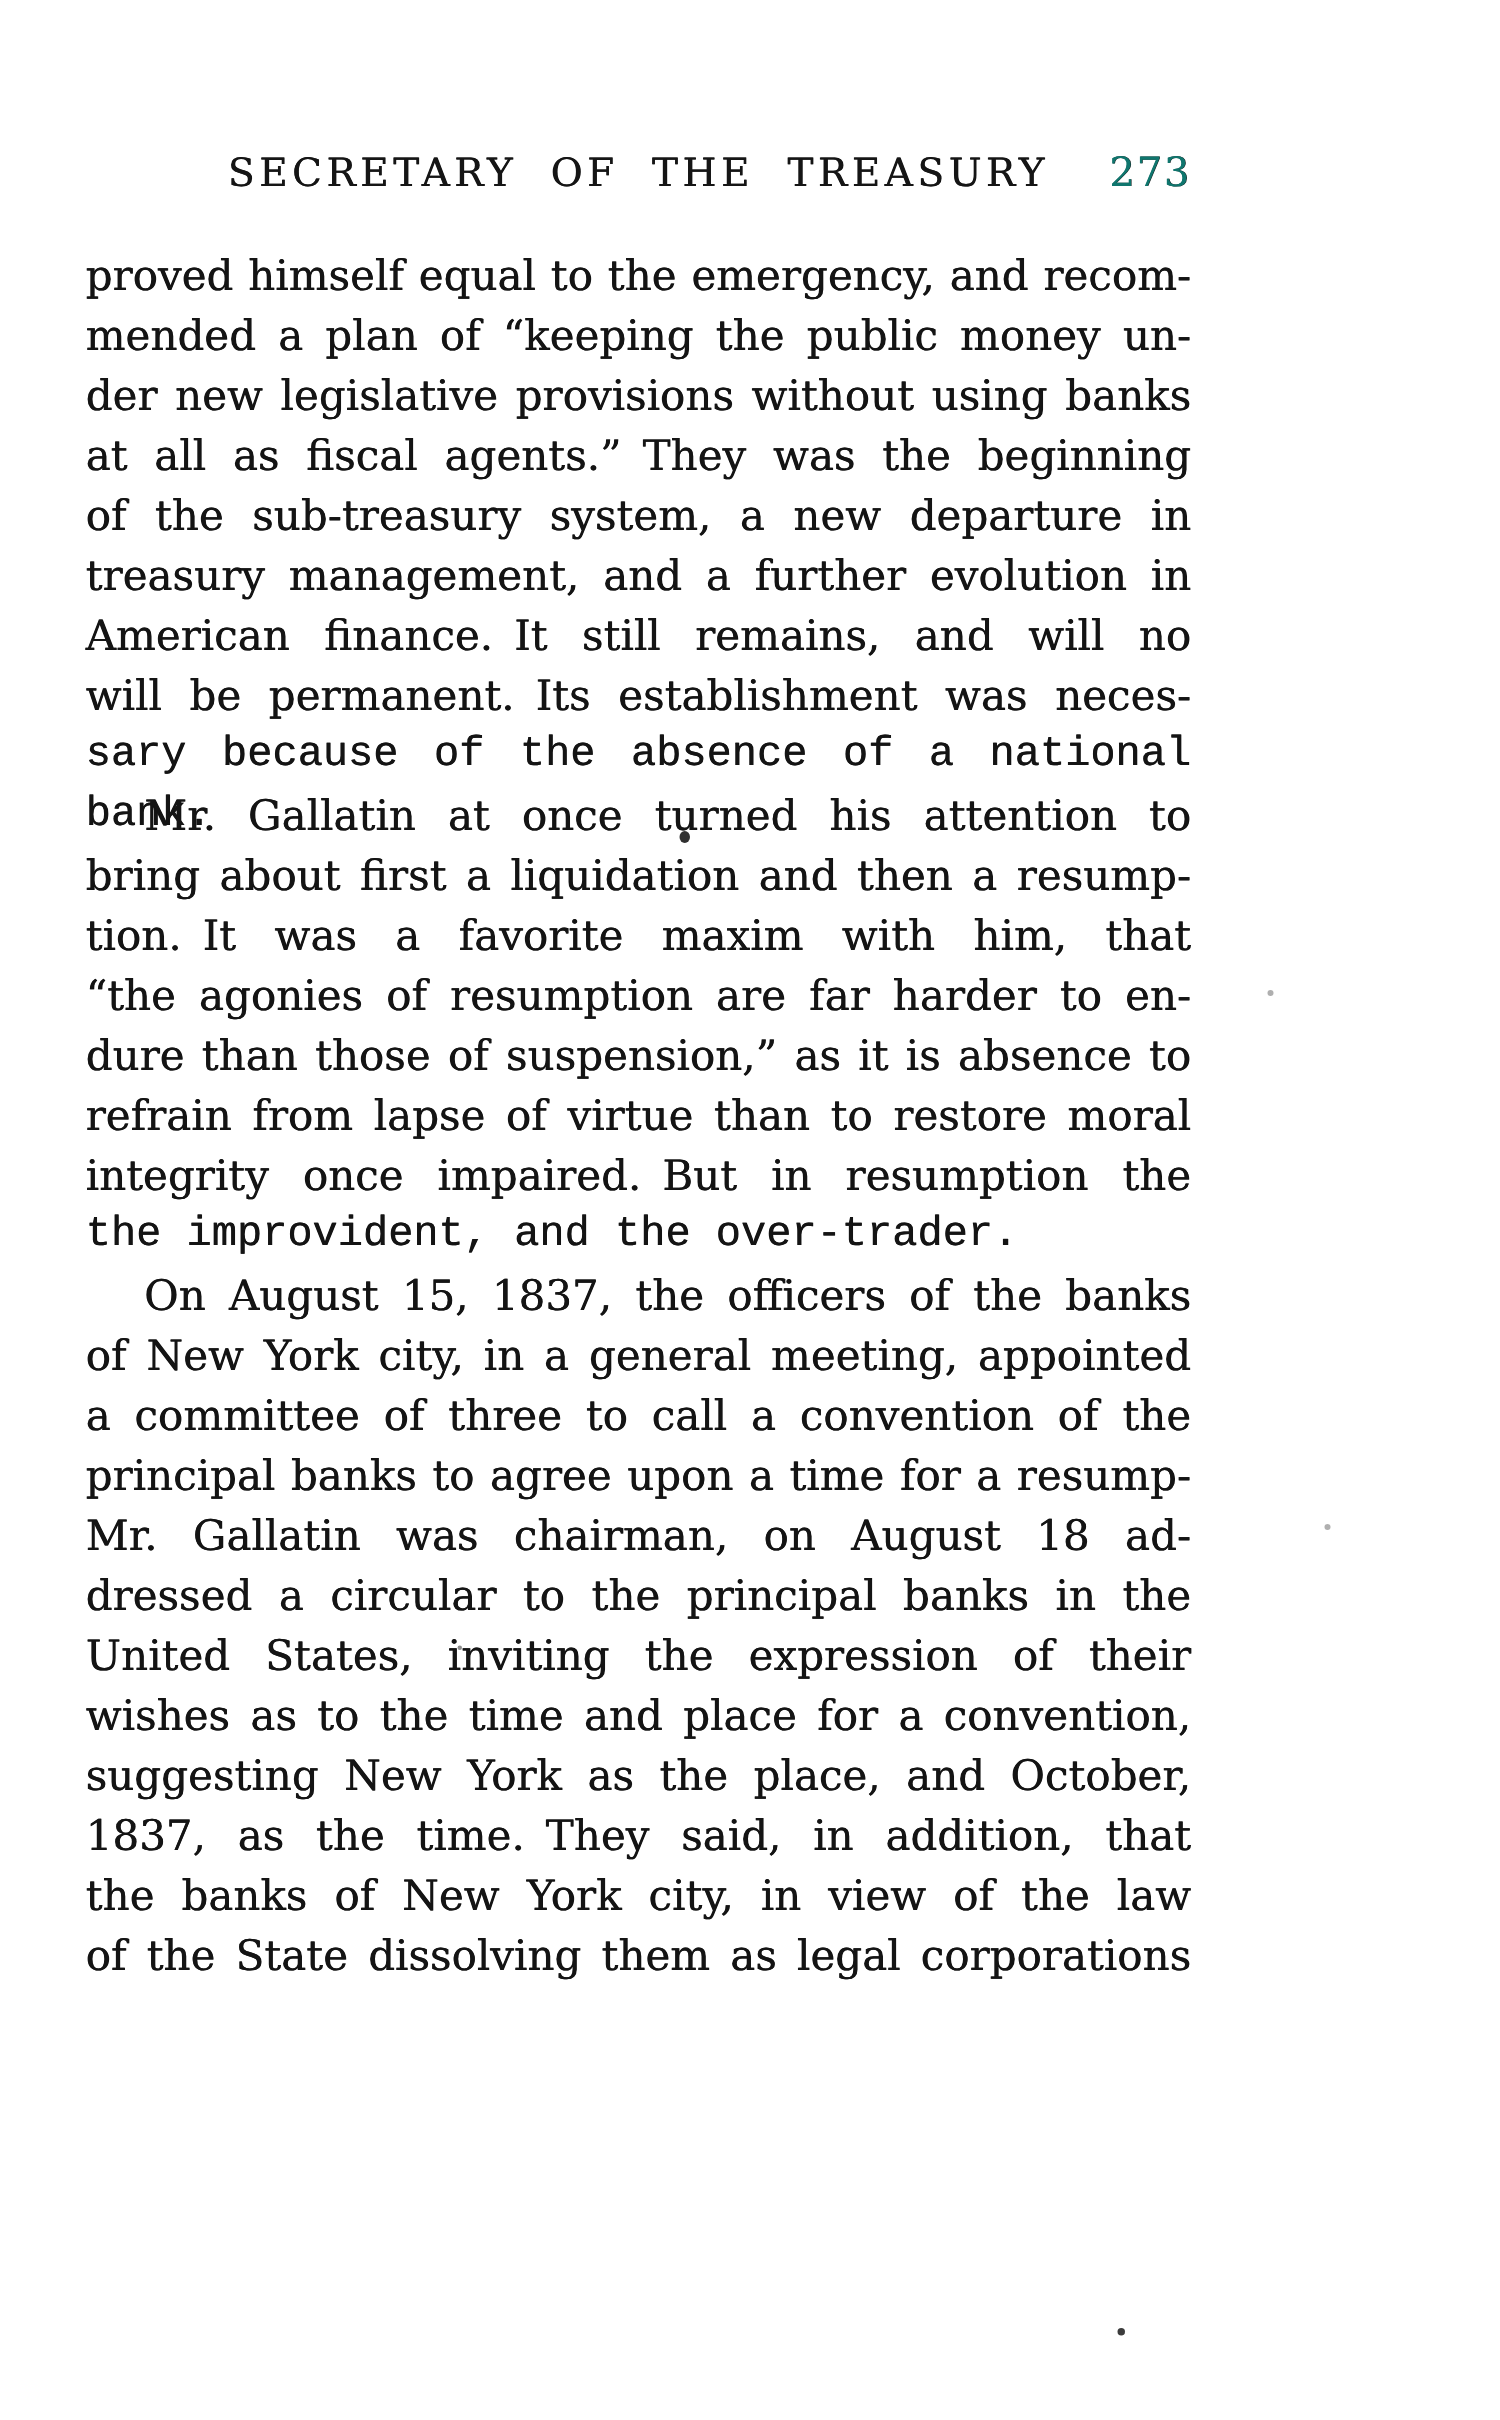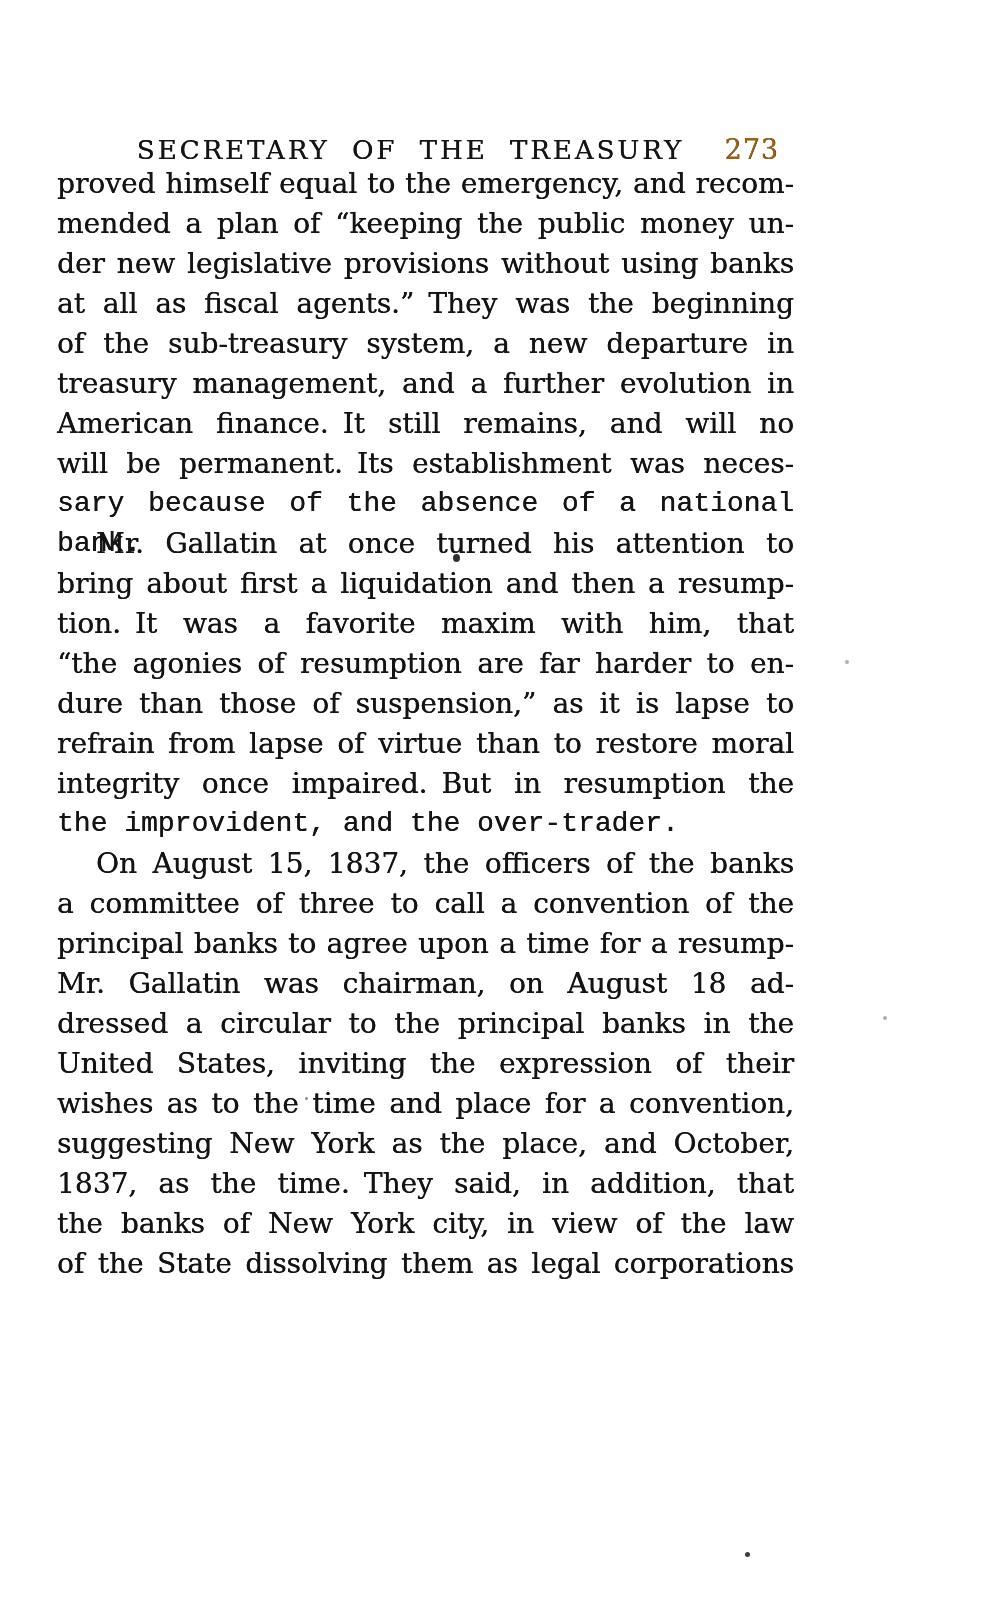--- a/index.html
+++ b/index.html
@@ -8,43 +8,42 @@
     width: 1000px;
     height: 1613px;
     background: #ffffff;
     overflow: hidden;
     font-family: "DejaVu Serif", "Liberation Serif", serif;
     color: #141414;
   }
   .header-row {
     position: absolute;
     top: 99px;
-    left: 42px;
+    left: 57px;
     width: 737px;
     height: 34px;
-    margin-top: 34px;
   }
   .header-title {
     display: block;
     text-align: center;
     font-size: 26px;
     line-height: 34px;
     letter-spacing: 3px;
     word-spacing: 11px;
     color: #151515;
     text-shadow: 0.3px 0 0 #151515;
   }
   .page-number {
     position: absolute;
     right: 0;
     top: 0;
     font-size: 27px;
     line-height: 34px;
     letter-spacing: 1px;
-    color: #a16207;
+    color: #0f766e;
     text-shadow: 0.3px 0 0 #151515;
   }
   .text-block {
     position: absolute;
     top: 164px;
     left: 57px;
     width: 737px;
   }
   .text-line {
     height: 40px;
@@ -80,25 +79,26 @@
       <div class="text-line">at all as fiscal agents.” They was the beginning</div>
       <div class="text-line">of the sub-treasury system, a new departure in</div>
       <div class="text-line">treasury management, and a further evolution in</div>
       <div class="text-line">American finance. It still remains, and will no</div>
       <div class="text-line">will be permanent. Its establishment was neces-</div>
       <div class="text-line para-end">sary because of the absence of a national bank.</div>
       <div class="text-line indent">Mr. Gallatin at once turned his attention to</div>
       <div class="text-line">bring about first a liquidation and then a resump-</div>
       <div class="text-line">tion. It was a favorite maxim with him, that</div>
       <div class="text-line">“the agonies of resumption are far harder to en-</div>
-      <div class="text-line">dure than those of suspension,” as it is lapse to</div>
+      <div class="text-line">dure than those of suspension,” as it is absence to</div>
       <div class="text-line">refrain from lapse of virtue than to restore moral</div>
       <div class="text-line">integrity once impaired. But in resumption the</div>
       <div class="text-line para-end">the improvident, and the over-trader.</div>
       <div class="text-line indent">On August 15, 1837, the officers of the banks</div>
+      <div class="text-line">of New York city, in a general meeting, appointed</div>
       <div class="text-line">a committee of three to call a convention of the</div>
       <div class="text-line">principal banks to agree upon a time for a resump-</div>
       <div class="text-line">Mr. Gallatin was chairman, on August 18 ad-</div>
       <div class="text-line">dressed a circular to the principal banks in the</div>
       <div class="text-line">United States, inviting the expression of their</div>
       <div class="text-line">wishes as to the time and place for a convention,</div>
       <div class="text-line">suggesting New York as the place, and October,</div>
       <div class="text-line">1837, as the time. They said, in addition, that</div>
       <div class="text-line">the banks of New York city, in view of the law</div>
       <div class="text-line">of the State dissolving them as legal corporations</div>

